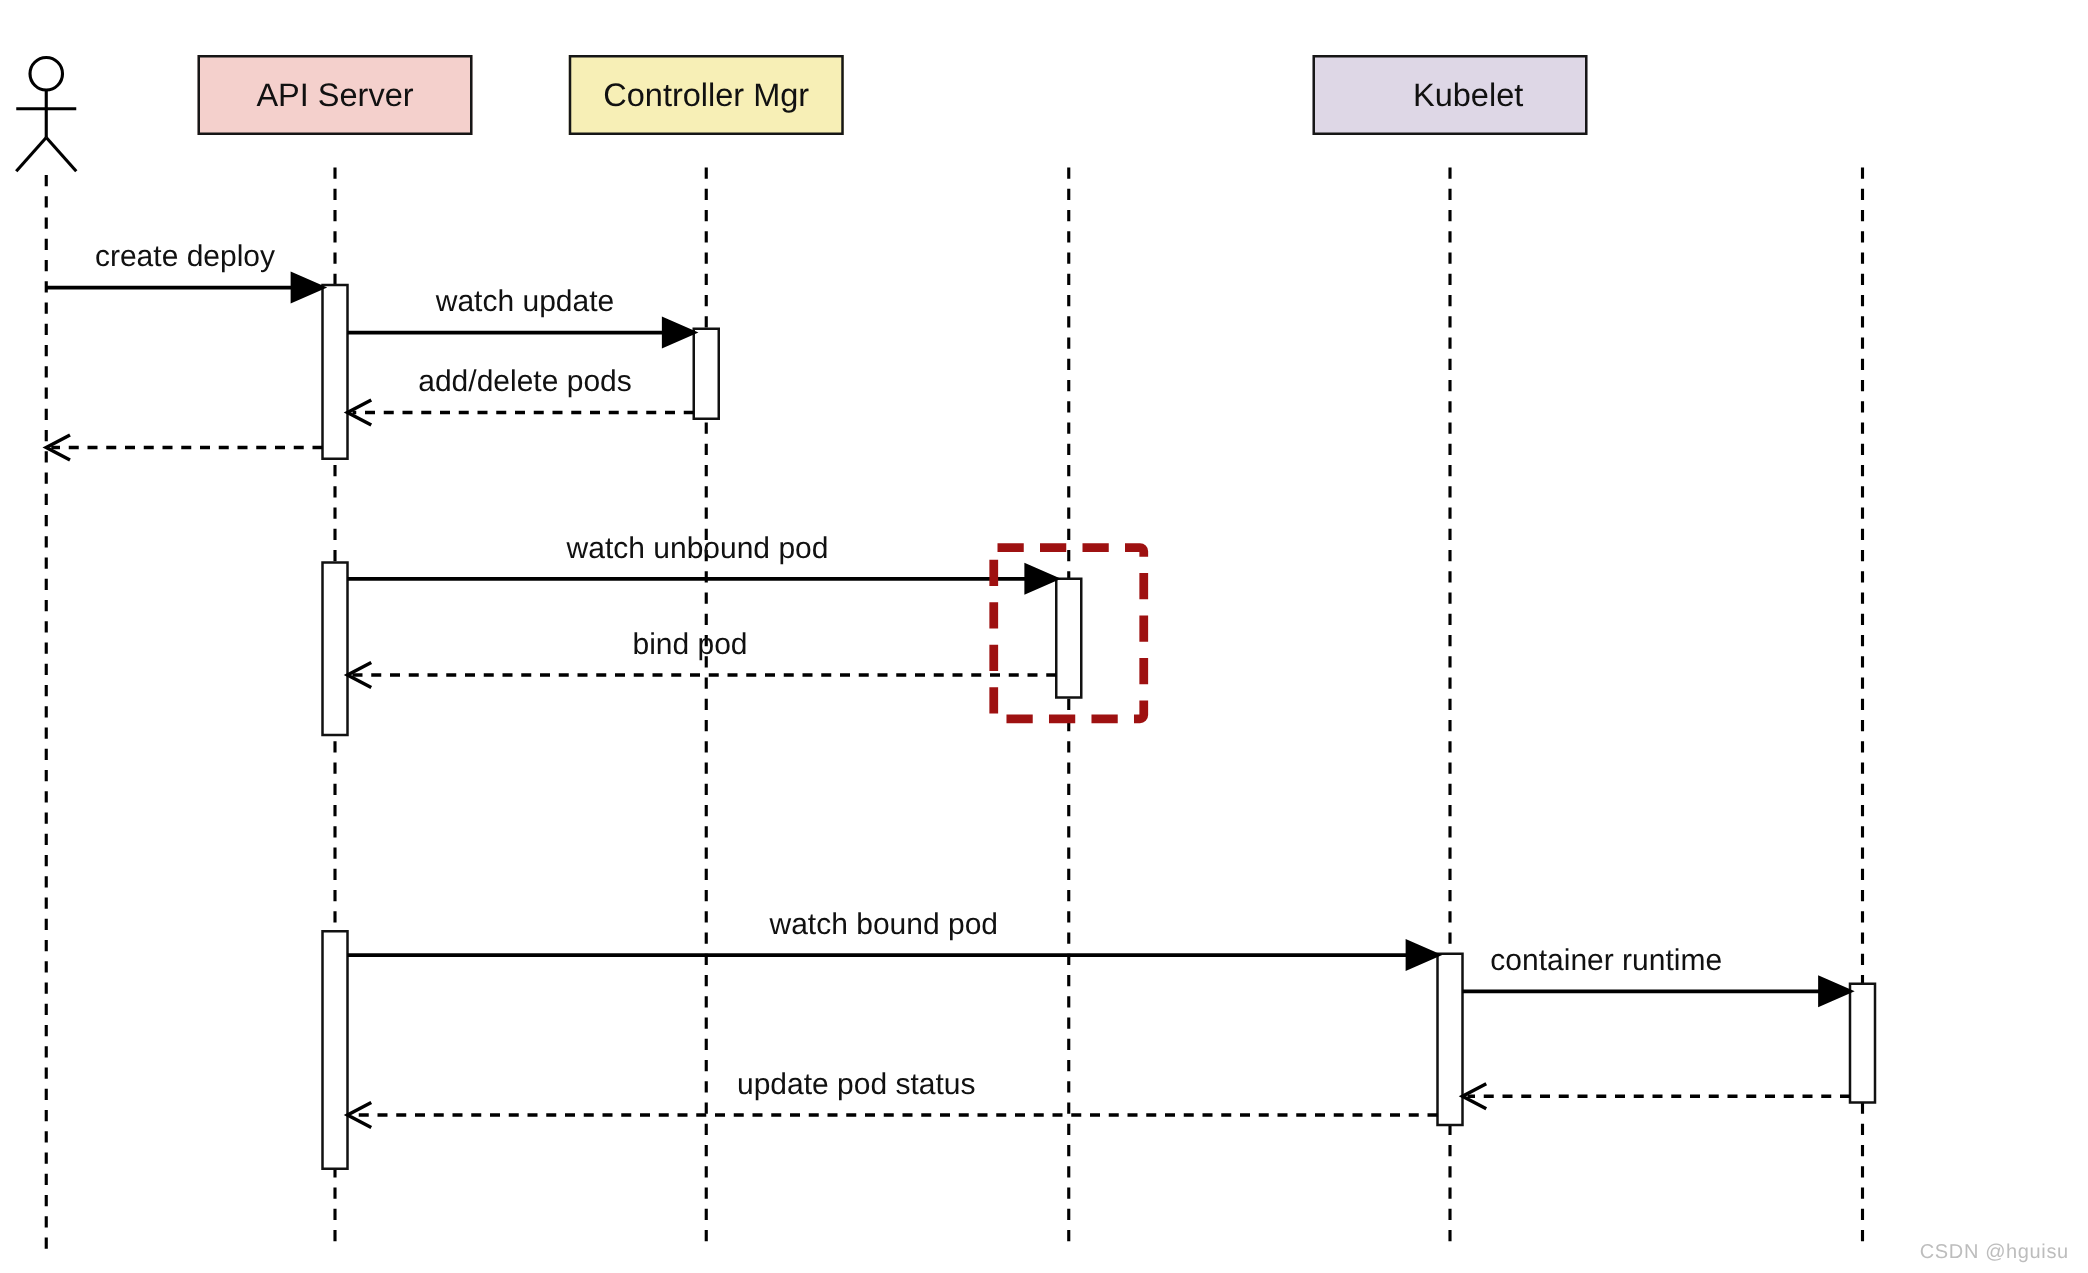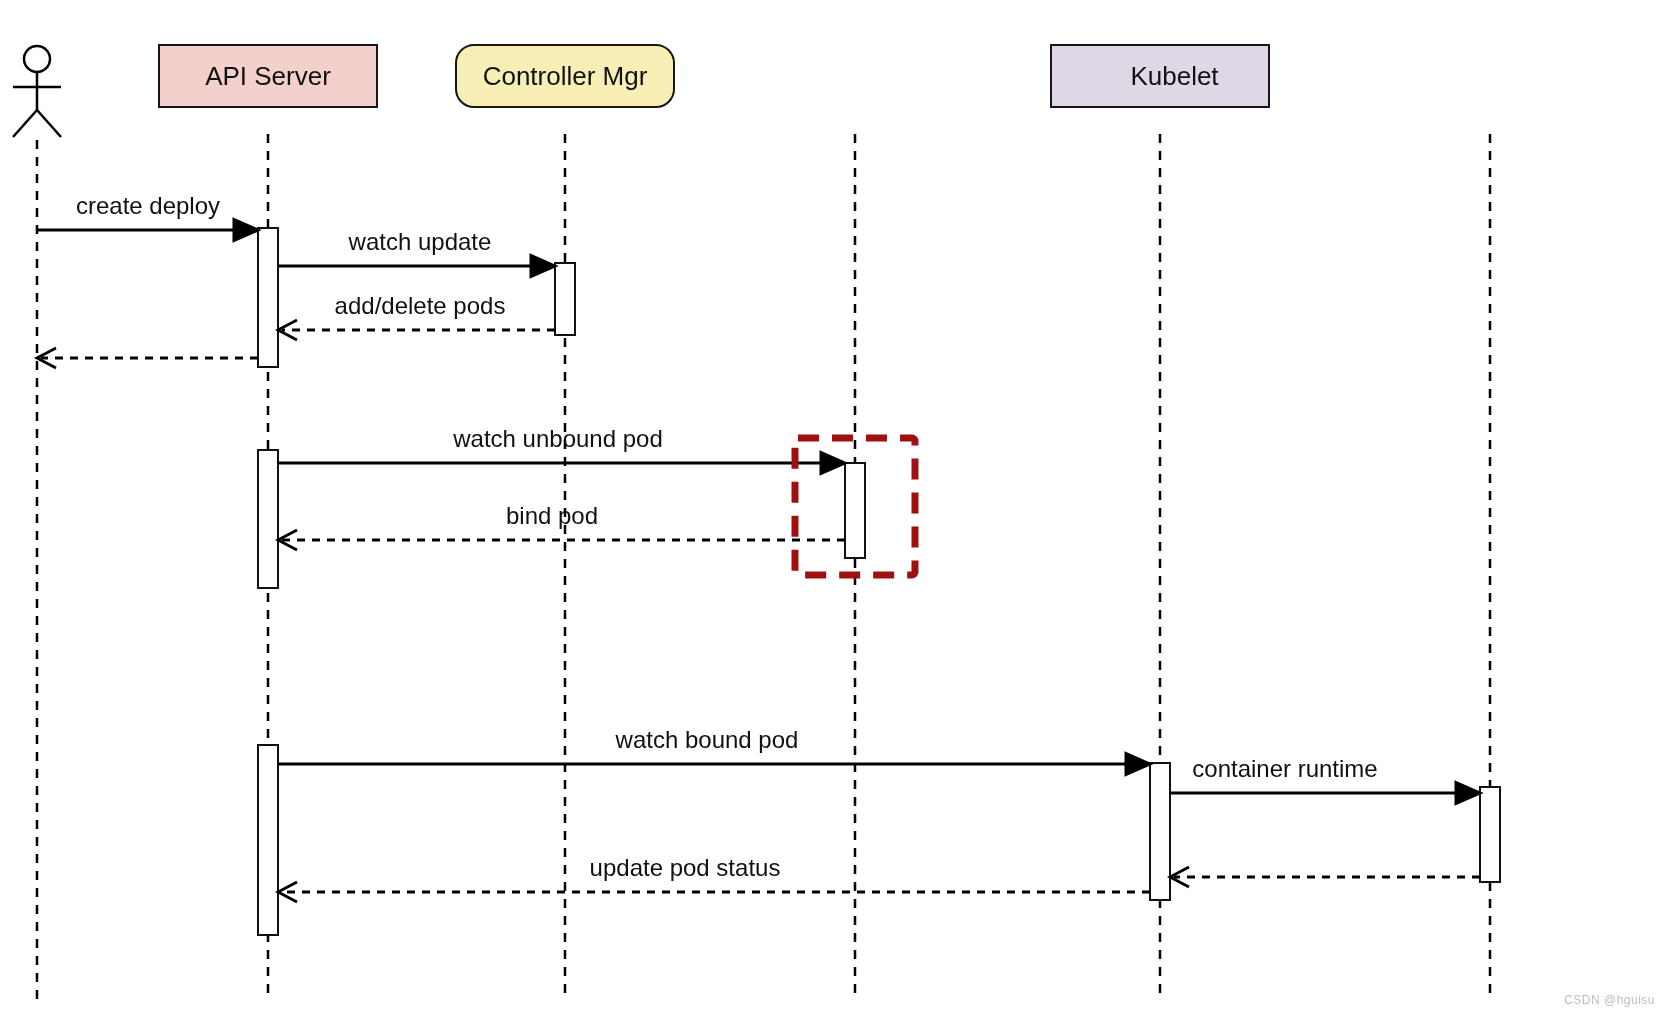--- a/index.html
+++ b/index.html
@@ -23,21 +23,21 @@
     height: 64px;
     box-sizing: border-box;
     border: 2px solid #161616;
     display: flex;
     align-items: center;
     justify-content: center;
     font-size: 26px;
     color: #111111;
   }
   .p-api        { left: 158px; }
-  .p-controller { left: 455px; border-radius: 19px; }
+  .p-controller { left: 455px; }
   .p-scheduler  { left: 745px; }
   .p-kubelet    { left: 1050px; padding-left: 29px; }
   .p-cri        { left: 1380px; }
   .msg-label {
     position: absolute;
     transform: translateX(-50%);
     font-size: 24px;
     line-height: 1.2;
     color: #111111;
     white-space: nowrap;
@@ -47,21 +47,21 @@
   .ml-add-delete-pods   { left: 420px;  top: 292px; }
   .ml-watch-unbound-pod { left: 558px;  top: 425px; }
   .ml-bind-pod          { left: 552px;  top: 502px; }
   .ml-watch-bound-pod   { left: 690px;  top: 726px; margin-left: 17px; }
   .ml-container-runtime { left: 1285px; top: 755px; }
   .ml-update-pod-status { left: 685px;  top: 854px; }
   .watermark {
     position: absolute;
     right: 15px;
     top: 993px;
-    font-size: 12px;
+    font-size: 16px;
     color: #bdbdbd;
     letter-spacing: 0.5px;
   }
 </style>
 </head>
 <body>
 
 <div id="canvas">
 
   <svg id="diagram-svg" viewBox="0 0 1670 1018" xmlns="http://www.w3.org/2000/svg">

